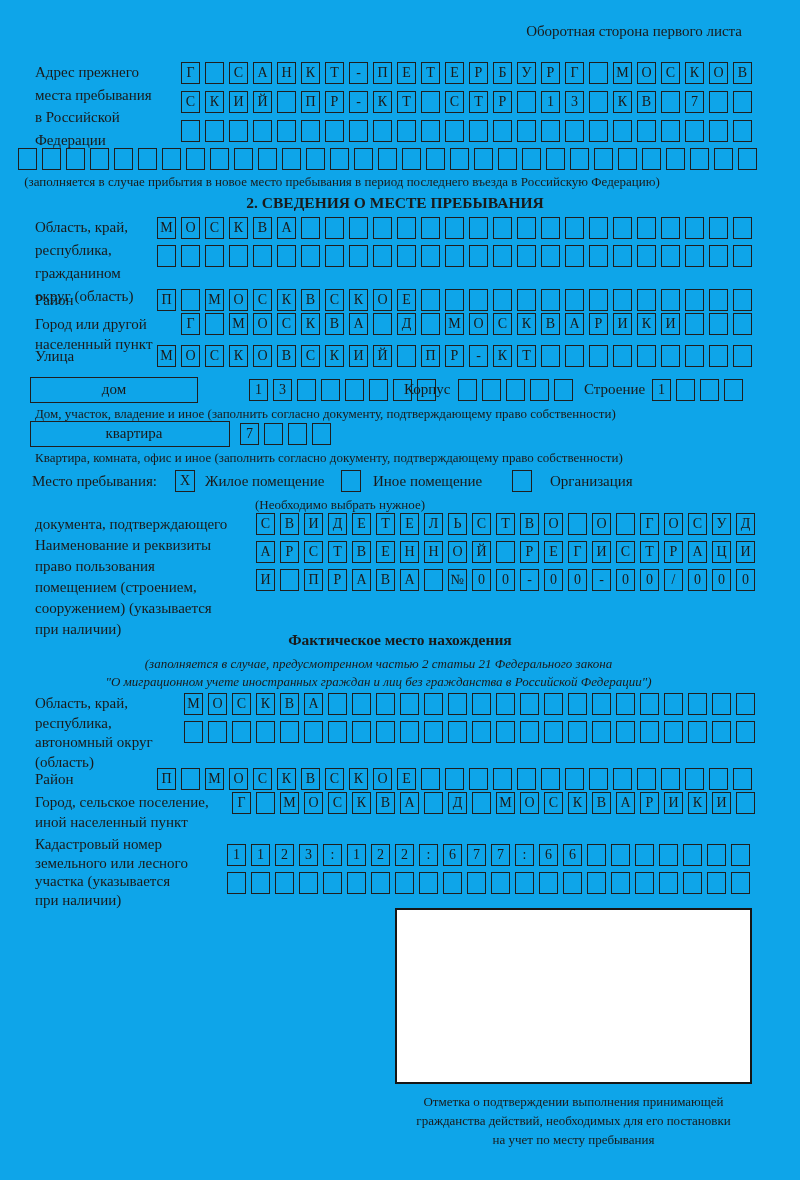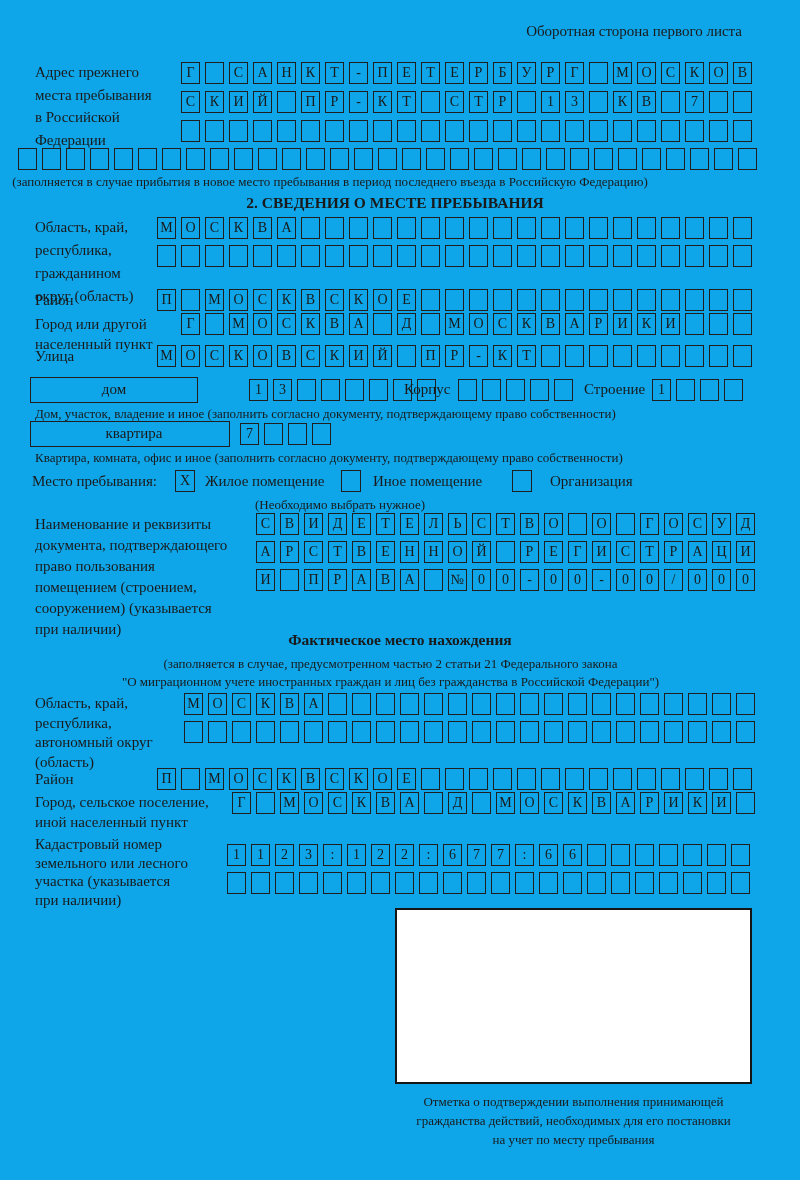--- a/index.html
+++ b/index.html
@@ -29,21 +29,21 @@
   <div class="t lbl" style="left:35px;top:61px;line-height:22.5px;">
       <div>Адрес прежнего</div>
       <div>места пребывания</div>
       <div>в Российской</div>
       <div>Федерации</div>
     </div>
   <div class="cells" style="left:181px;top:62px;"><span class="cell">Г</span><span class="cell"></span><span class="cell">С</span><span class="cell">А</span><span class="cell">Н</span><span class="cell">К</span><span class="cell">Т</span><span class="cell">-</span><span class="cell">П</span><span class="cell">Е</span><span class="cell">Т</span><span class="cell">Е</span><span class="cell">Р</span><span class="cell">Б</span><span class="cell">У</span><span class="cell">Р</span><span class="cell">Г</span><span class="cell"></span><span class="cell">М</span><span class="cell">О</span><span class="cell">С</span><span class="cell">К</span><span class="cell">О</span><span class="cell">В</span></div>
   <div class="cells" style="left:181px;top:91px;"><span class="cell">С</span><span class="cell">К</span><span class="cell">И</span><span class="cell">Й</span><span class="cell"></span><span class="cell">П</span><span class="cell">Р</span><span class="cell">-</span><span class="cell">К</span><span class="cell">Т</span><span class="cell"></span><span class="cell">С</span><span class="cell">Т</span><span class="cell">Р</span><span class="cell"></span><span class="cell">1</span><span class="cell">3</span><span class="cell"></span><span class="cell">К</span><span class="cell">В</span><span class="cell"></span><span class="cell">7</span><span class="cell"></span><span class="cell"></span></div>
   <div class="cells" style="left:181px;top:120px;"><span class="cell"></span><span class="cell"></span><span class="cell"></span><span class="cell"></span><span class="cell"></span><span class="cell"></span><span class="cell"></span><span class="cell"></span><span class="cell"></span><span class="cell"></span><span class="cell"></span><span class="cell"></span><span class="cell"></span><span class="cell"></span><span class="cell"></span><span class="cell"></span><span class="cell"></span><span class="cell"></span><span class="cell"></span><span class="cell"></span><span class="cell"></span><span class="cell"></span><span class="cell"></span><span class="cell"></span></div>
   <div class="cells" style="left:18px;top:148px;"><span class="cell"></span><span class="cell"></span><span class="cell"></span><span class="cell"></span><span class="cell"></span><span class="cell"></span><span class="cell"></span><span class="cell"></span><span class="cell"></span><span class="cell"></span><span class="cell"></span><span class="cell"></span><span class="cell"></span><span class="cell"></span><span class="cell"></span><span class="cell"></span><span class="cell"></span><span class="cell"></span><span class="cell"></span><span class="cell"></span><span class="cell"></span><span class="cell"></span><span class="cell"></span><span class="cell"></span><span class="cell"></span><span class="cell"></span><span class="cell"></span><span class="cell"></span><span class="cell"></span><span class="cell"></span><span class="cell"></span></div>
-  <div class="t note center" style="left:0;top:174px;width:660px;">(заполняется в случае прибытия в новое место пребывания в период последнего въезда в Российскую Федерацию)</div>
+  <div class="t note center" style="left:12px;top:174px;width:660px;">(заполняется в случае прибытия в новое место пребывания в период последнего въезда в Российскую Федерацию)</div>
 
   <div class="t title center" style="left:0;top:194px;width:790px;">2. СВЕДЕНИЯ О МЕСТЕ ПРЕБЫВАНИЯ</div>
 
   <div class="t lbl" style="left:35px;top:216px;line-height:23px;">
       <div>Область, край,</div>
       <div>республика,</div>
       <div>гражданином</div>
       <div>округ (область)</div>
     </div>
   <div class="cells" style="left:157px;top:217px;"><span class="cell">М</span><span class="cell">О</span><span class="cell">С</span><span class="cell">К</span><span class="cell">В</span><span class="cell">А</span><span class="cell"></span><span class="cell"></span><span class="cell"></span><span class="cell"></span><span class="cell"></span><span class="cell"></span><span class="cell"></span><span class="cell"></span><span class="cell"></span><span class="cell"></span><span class="cell"></span><span class="cell"></span><span class="cell"></span><span class="cell"></span><span class="cell"></span><span class="cell"></span><span class="cell"></span><span class="cell"></span><span class="cell"></span></div>
@@ -76,33 +76,33 @@
   <div class="t lbl" style="left:32px;top:472px;">Место пребывания:</div>
   <div class="cbox" style="left:175px;top:470px;">X</div>
   <div class="t lbl" style="left:205px;top:472px;">Жилое помещение</div>
   <div class="cbox" style="left:341px;top:470px;"></div>
   <div class="t lbl" style="left:373px;top:472px;">Иное помещение</div>
   <div class="cbox" style="left:512px;top:470px;"></div>
   <div class="t lbl" style="left:550px;top:472px;">Организация</div>
   <div class="t note center" style="left:180px;top:497px;width:320px;">(Необходимо выбрать нужное)</div>
 
   <div class="t lbl" style="left:35px;top:514px;line-height:21px;">
+      <div>документа, подтверждающего</div>
       <div>Наименование и реквизиты</div>
-      <div>документа, подтверждающего</div>
       <div>право пользования</div>
       <div>помещением (строением,</div>
       <div>сооружением) (указывается</div>
       <div>при наличии)</div>
     </div>
   <div class="cells" style="left:256px;top:513px;"><span class="cell">С</span><span class="cell">В</span><span class="cell">И</span><span class="cell">Д</span><span class="cell">Е</span><span class="cell">Т</span><span class="cell">Е</span><span class="cell">Л</span><span class="cell">Ь</span><span class="cell">С</span><span class="cell">Т</span><span class="cell">В</span><span class="cell">О</span><span class="cell"></span><span class="cell">О</span><span class="cell"></span><span class="cell">Г</span><span class="cell">О</span><span class="cell">С</span><span class="cell">У</span><span class="cell">Д</span></div>
   <div class="cells" style="left:256px;top:541px;"><span class="cell">А</span><span class="cell">Р</span><span class="cell">С</span><span class="cell">Т</span><span class="cell">В</span><span class="cell">Е</span><span class="cell">Н</span><span class="cell">Н</span><span class="cell">О</span><span class="cell">Й</span><span class="cell"></span><span class="cell">Р</span><span class="cell">Е</span><span class="cell">Г</span><span class="cell">И</span><span class="cell">С</span><span class="cell">Т</span><span class="cell">Р</span><span class="cell">А</span><span class="cell">Ц</span><span class="cell">И</span></div>
   <div class="cells" style="left:256px;top:569px;"><span class="cell">И</span><span class="cell"></span><span class="cell">П</span><span class="cell">Р</span><span class="cell">А</span><span class="cell">В</span><span class="cell">А</span><span class="cell"></span><span class="cell">№</span><span class="cell">0</span><span class="cell">0</span><span class="cell">-</span><span class="cell">0</span><span class="cell">0</span><span class="cell">-</span><span class="cell">0</span><span class="cell">0</span><span class="cell">/</span><span class="cell">0</span><span class="cell">0</span><span class="cell">0</span></div>
 
   <div class="t title center" style="left:0;top:631px;width:800px;">Фактическое место нахождения</div>
-  <div class="t note center" style="left:12px;top:655px;width:757px;line-height:18px;">
+  <div class="t note center" style="left:0;top:655px;width:757px;line-height:18px;font-style:italic;">
       <div>(заполняется в случае, предусмотренном частью 2 статьи 21 Федерального закона</div>
       <div>"О миграционном учете иностранных граждан и лиц без гражданства в Российской Федерации")</div>
     </div>
 
   <div class="t lbl" style="left:35px;top:694px;line-height:19.5px;">
       <div>Область, край,</div>
       <div>республика,</div>
       <div>автономный округ</div>
       <div>(область)</div>
     </div>

